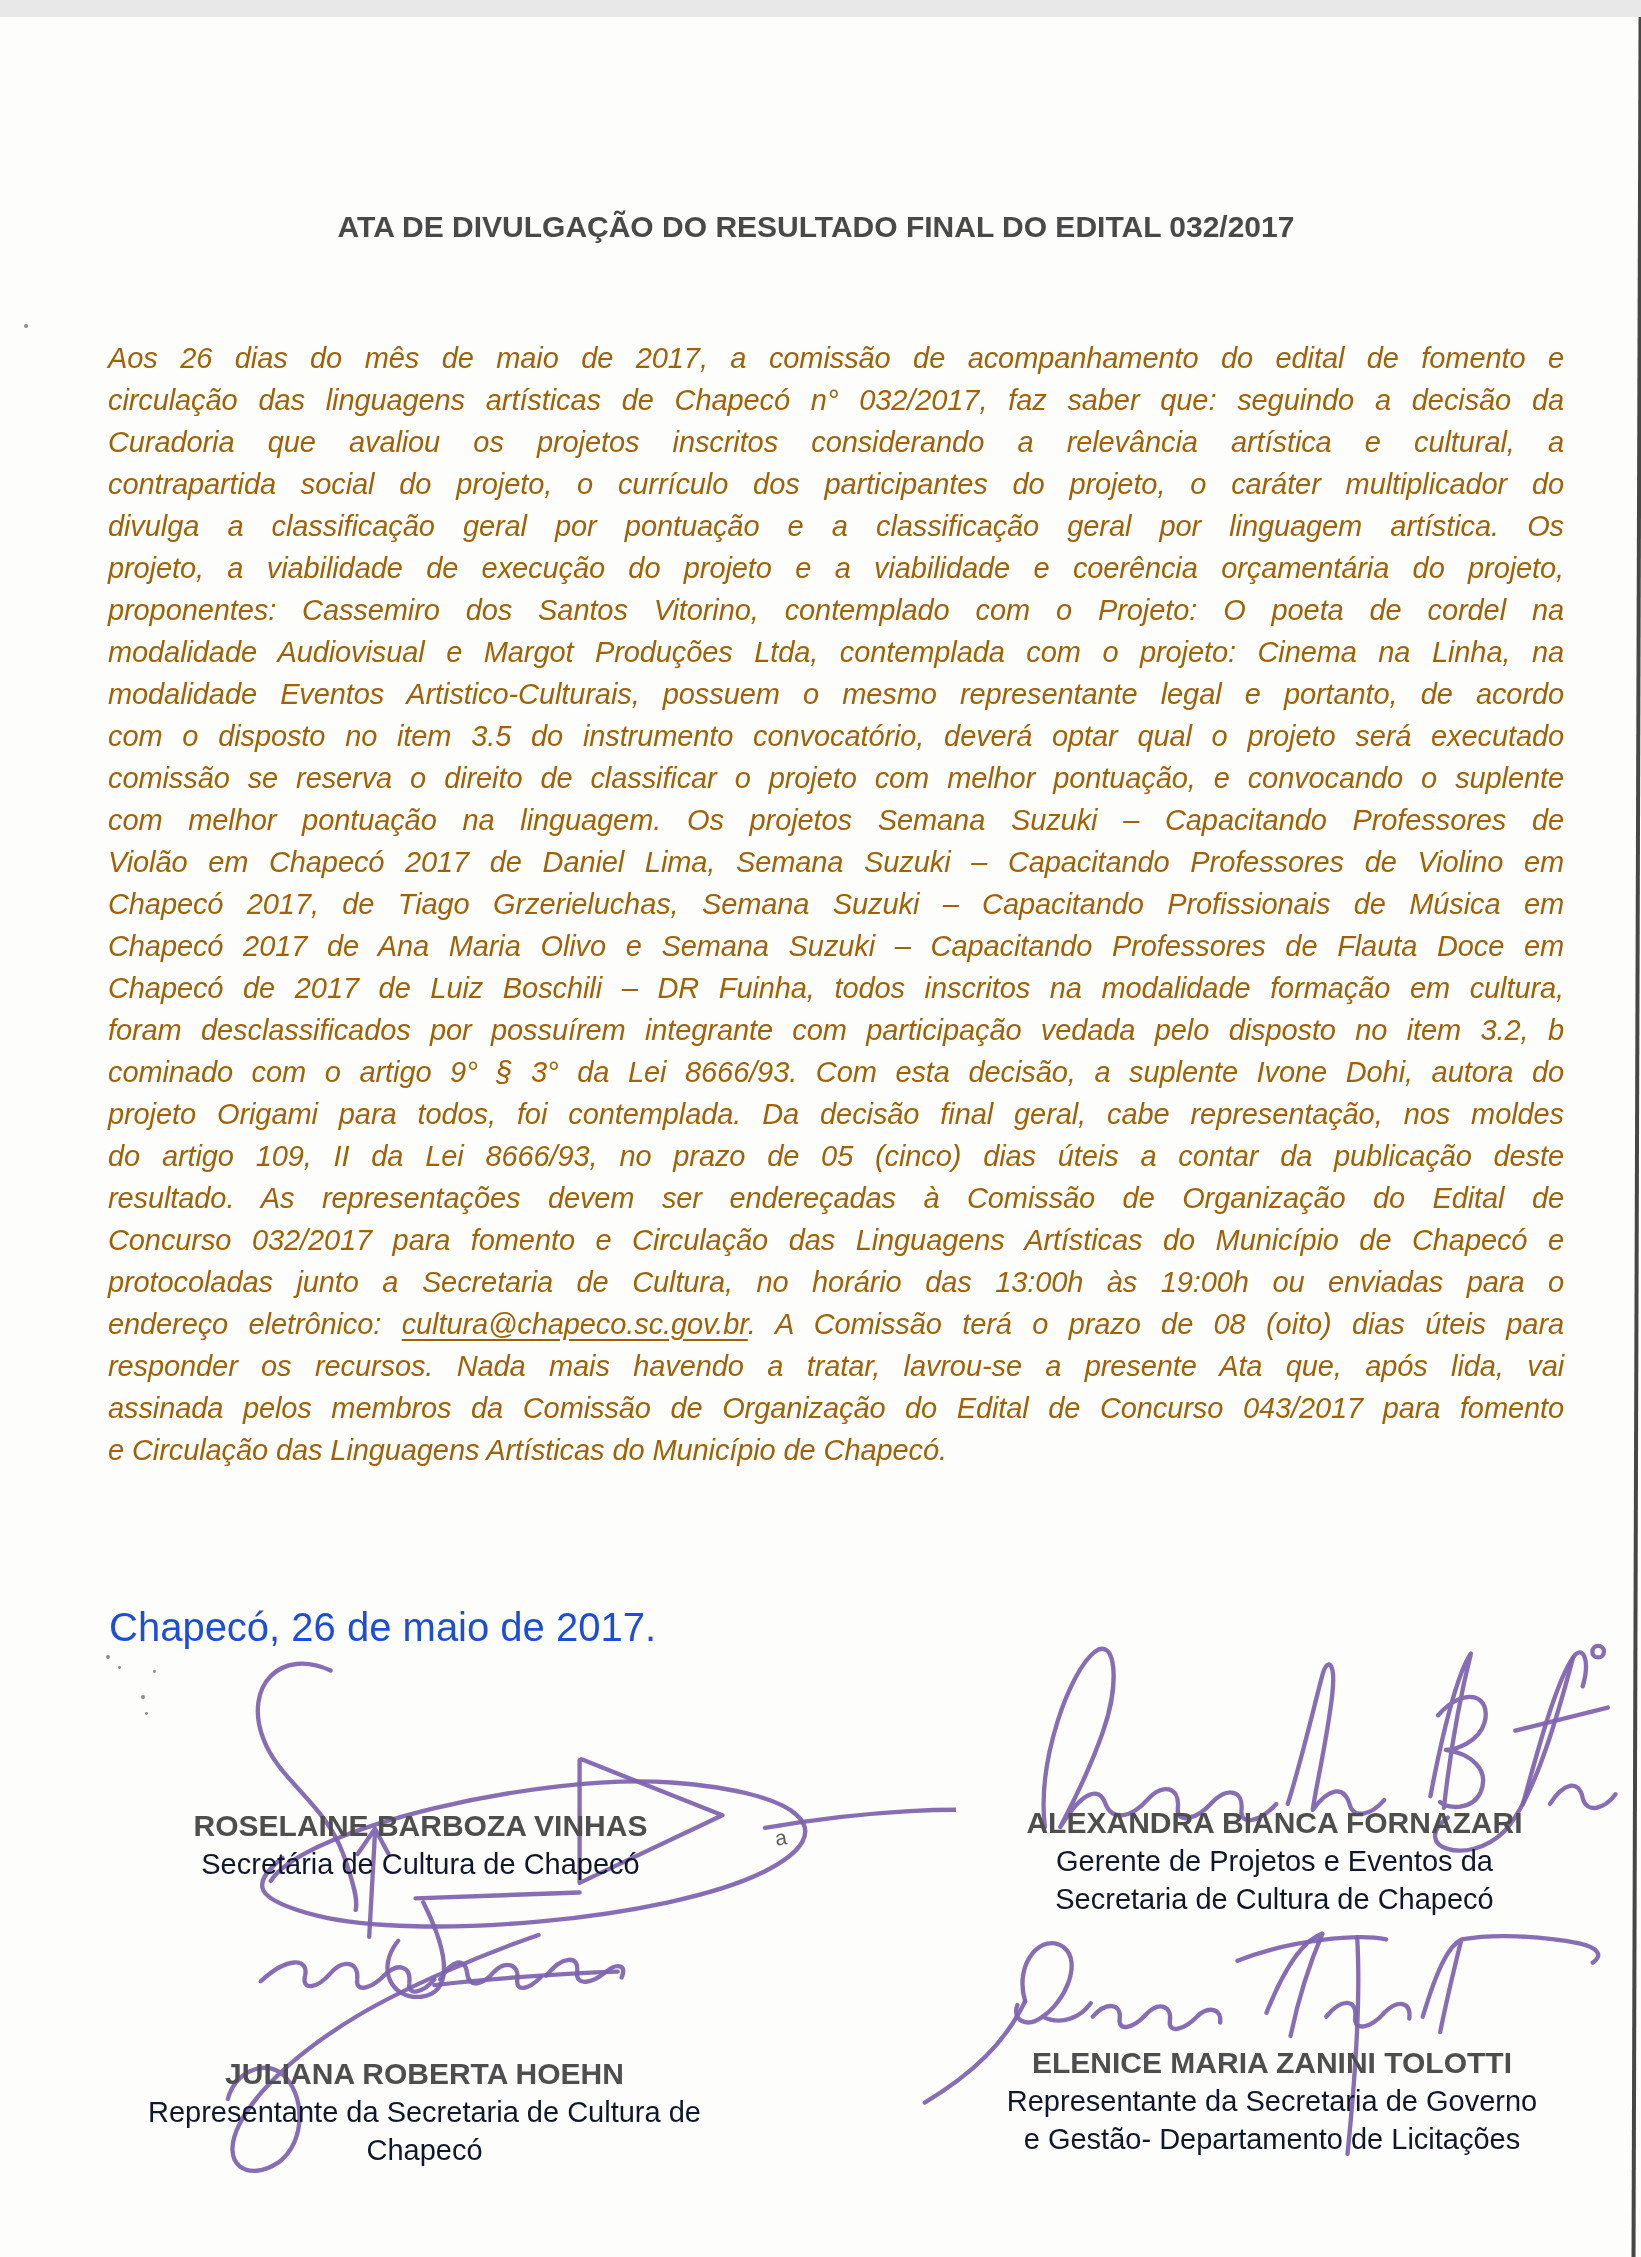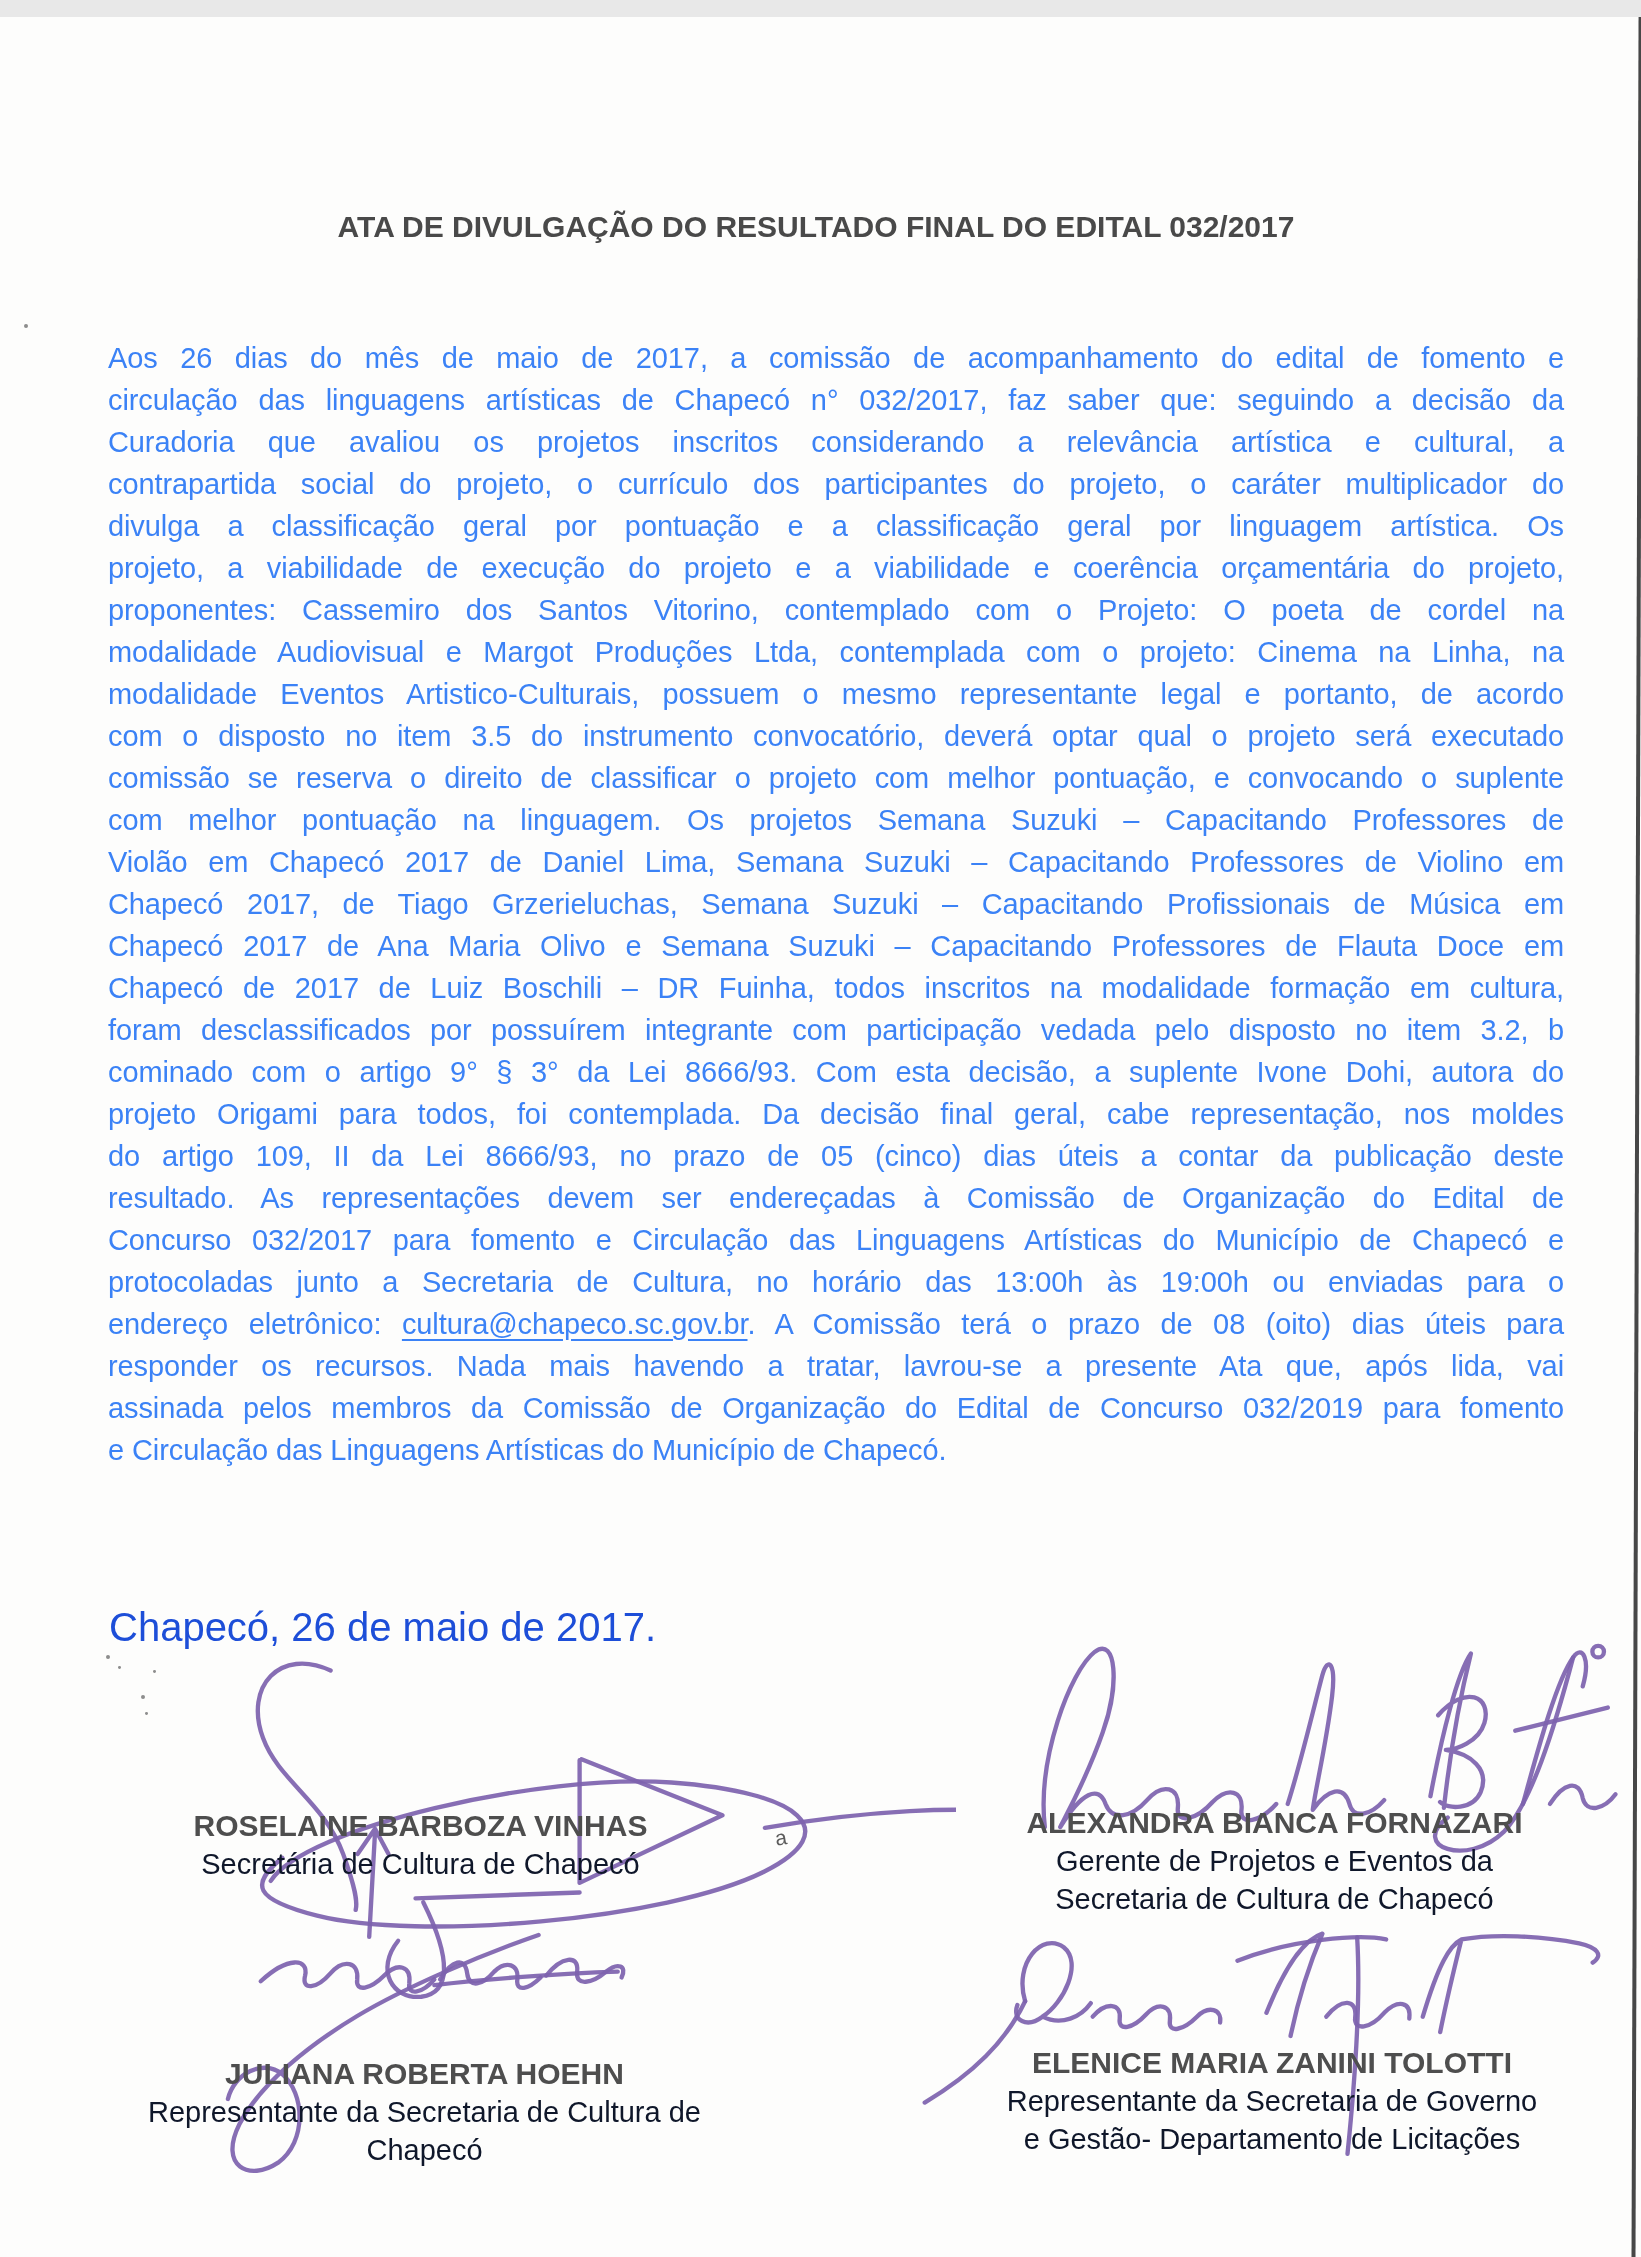--- a/index.html
+++ b/index.html
@@ -8,21 +8,21 @@
     background:#fdfdfc;overflow:hidden;
     font-family:"Liberation Sans", sans-serif;color:#575757;
   }
   .title{
     position:absolute;left:87px;top:193px;width:1458px;
     text-align:center;font-weight:bold;font-size:30px;color:#494949;
     letter-spacing:0px;
   }
   .body-text{
     position:absolute;left:108px;top:320px;width:1456px;
-    font-size:29px;color:#3b82f6;letter-spacing:-0.1px;
+    font-size:29px;color:#a16207;letter-spacing:-0.1px;font-style:italic;
   }
   .body-text .line{
     height:42px;line-height:42px;white-space:nowrap;
     text-align:justify;text-align-last:justify;
   }
   .body-text .line.last{text-align-last:left;}
   .email{text-decoration:underline;text-underline-offset:4.8px;}
   .date-line{
     position:absolute;left:109px;top:1588px;font-size:40px;color:#1d4ed8;
   }
@@ -71,21 +71,21 @@
       <div class="line">Chapecó de 2017 de Luiz Boschili – DR Fuinha, todos inscritos na modalidade formação em cultura,</div>
       <div class="line">foram desclassificados por possuírem integrante com participação vedada pelo disposto no item 3.2, b</div>
       <div class="line">cominado com o artigo 9° § 3° da Lei 8666/93. Com esta decisão, a suplente Ivone Dohi, autora do</div>
       <div class="line">projeto Origami para todos, foi contemplada. Da decisão final geral, cabe representação, nos moldes</div>
       <div class="line">do artigo 109, II da Lei 8666/93, no prazo de 05 (cinco) dias úteis a contar da publicação deste</div>
       <div class="line">resultado. As representações devem ser endereçadas à Comissão de Organização do Edital de</div>
       <div class="line">Concurso 032/2017 para fomento e Circulação das Linguagens Artísticas do Município de Chapecó e</div>
       <div class="line">protocoladas junto a Secretaria de Cultura, no horário das 13:00h às 19:00h ou enviadas para o</div>
       <div class="line">endereço eletrônico: <span class="email">cultura@chapeco.sc.gov.br</span>. A Comissão terá o prazo de 08 (oito) dias úteis para</div>
       <div class="line">responder os recursos. Nada mais havendo a tratar, lavrou-se a presente Ata que, após lida, vai</div>
-      <div class="line">assinada pelos membros da Comissão de Organização do Edital de Concurso 032/2019 para fomento</div>
+      <div class="line">assinada pelos membros da Comissão de Organização do Edital de Concurso 043/2017 para fomento</div>
       <div class="line last">e Circulação das Linguagens Artísticas do Município de Chapecó.</div>
     </div>
 
   <div class="date-line">Chapecó, 26 de maio de 2017.</div>
 
   <svg class="sig-svg" style="left:126px;top:1632px;" width="830" height="377" viewBox="0 0 860 390">
     <path d="M 212,22 C 160,-2 122,38 142,92 C 158,136 205,158 225,212 C 238,248 240,262 238,270"></path>
     <path d="M 150,240 C 185,185 430,128 565,138 C 700,148 745,188 662,230 C 560,281 300,302 198,276 C 132,259 128,244 162,216"></path>
     <path d="M 470,115 L 470,242 M 470,242 L 618,172 L 472,114"></path>
     <path d="M 662,185 C 760,168 870,160 945,172" stroke-width="3" opacity="0.65"></path>

